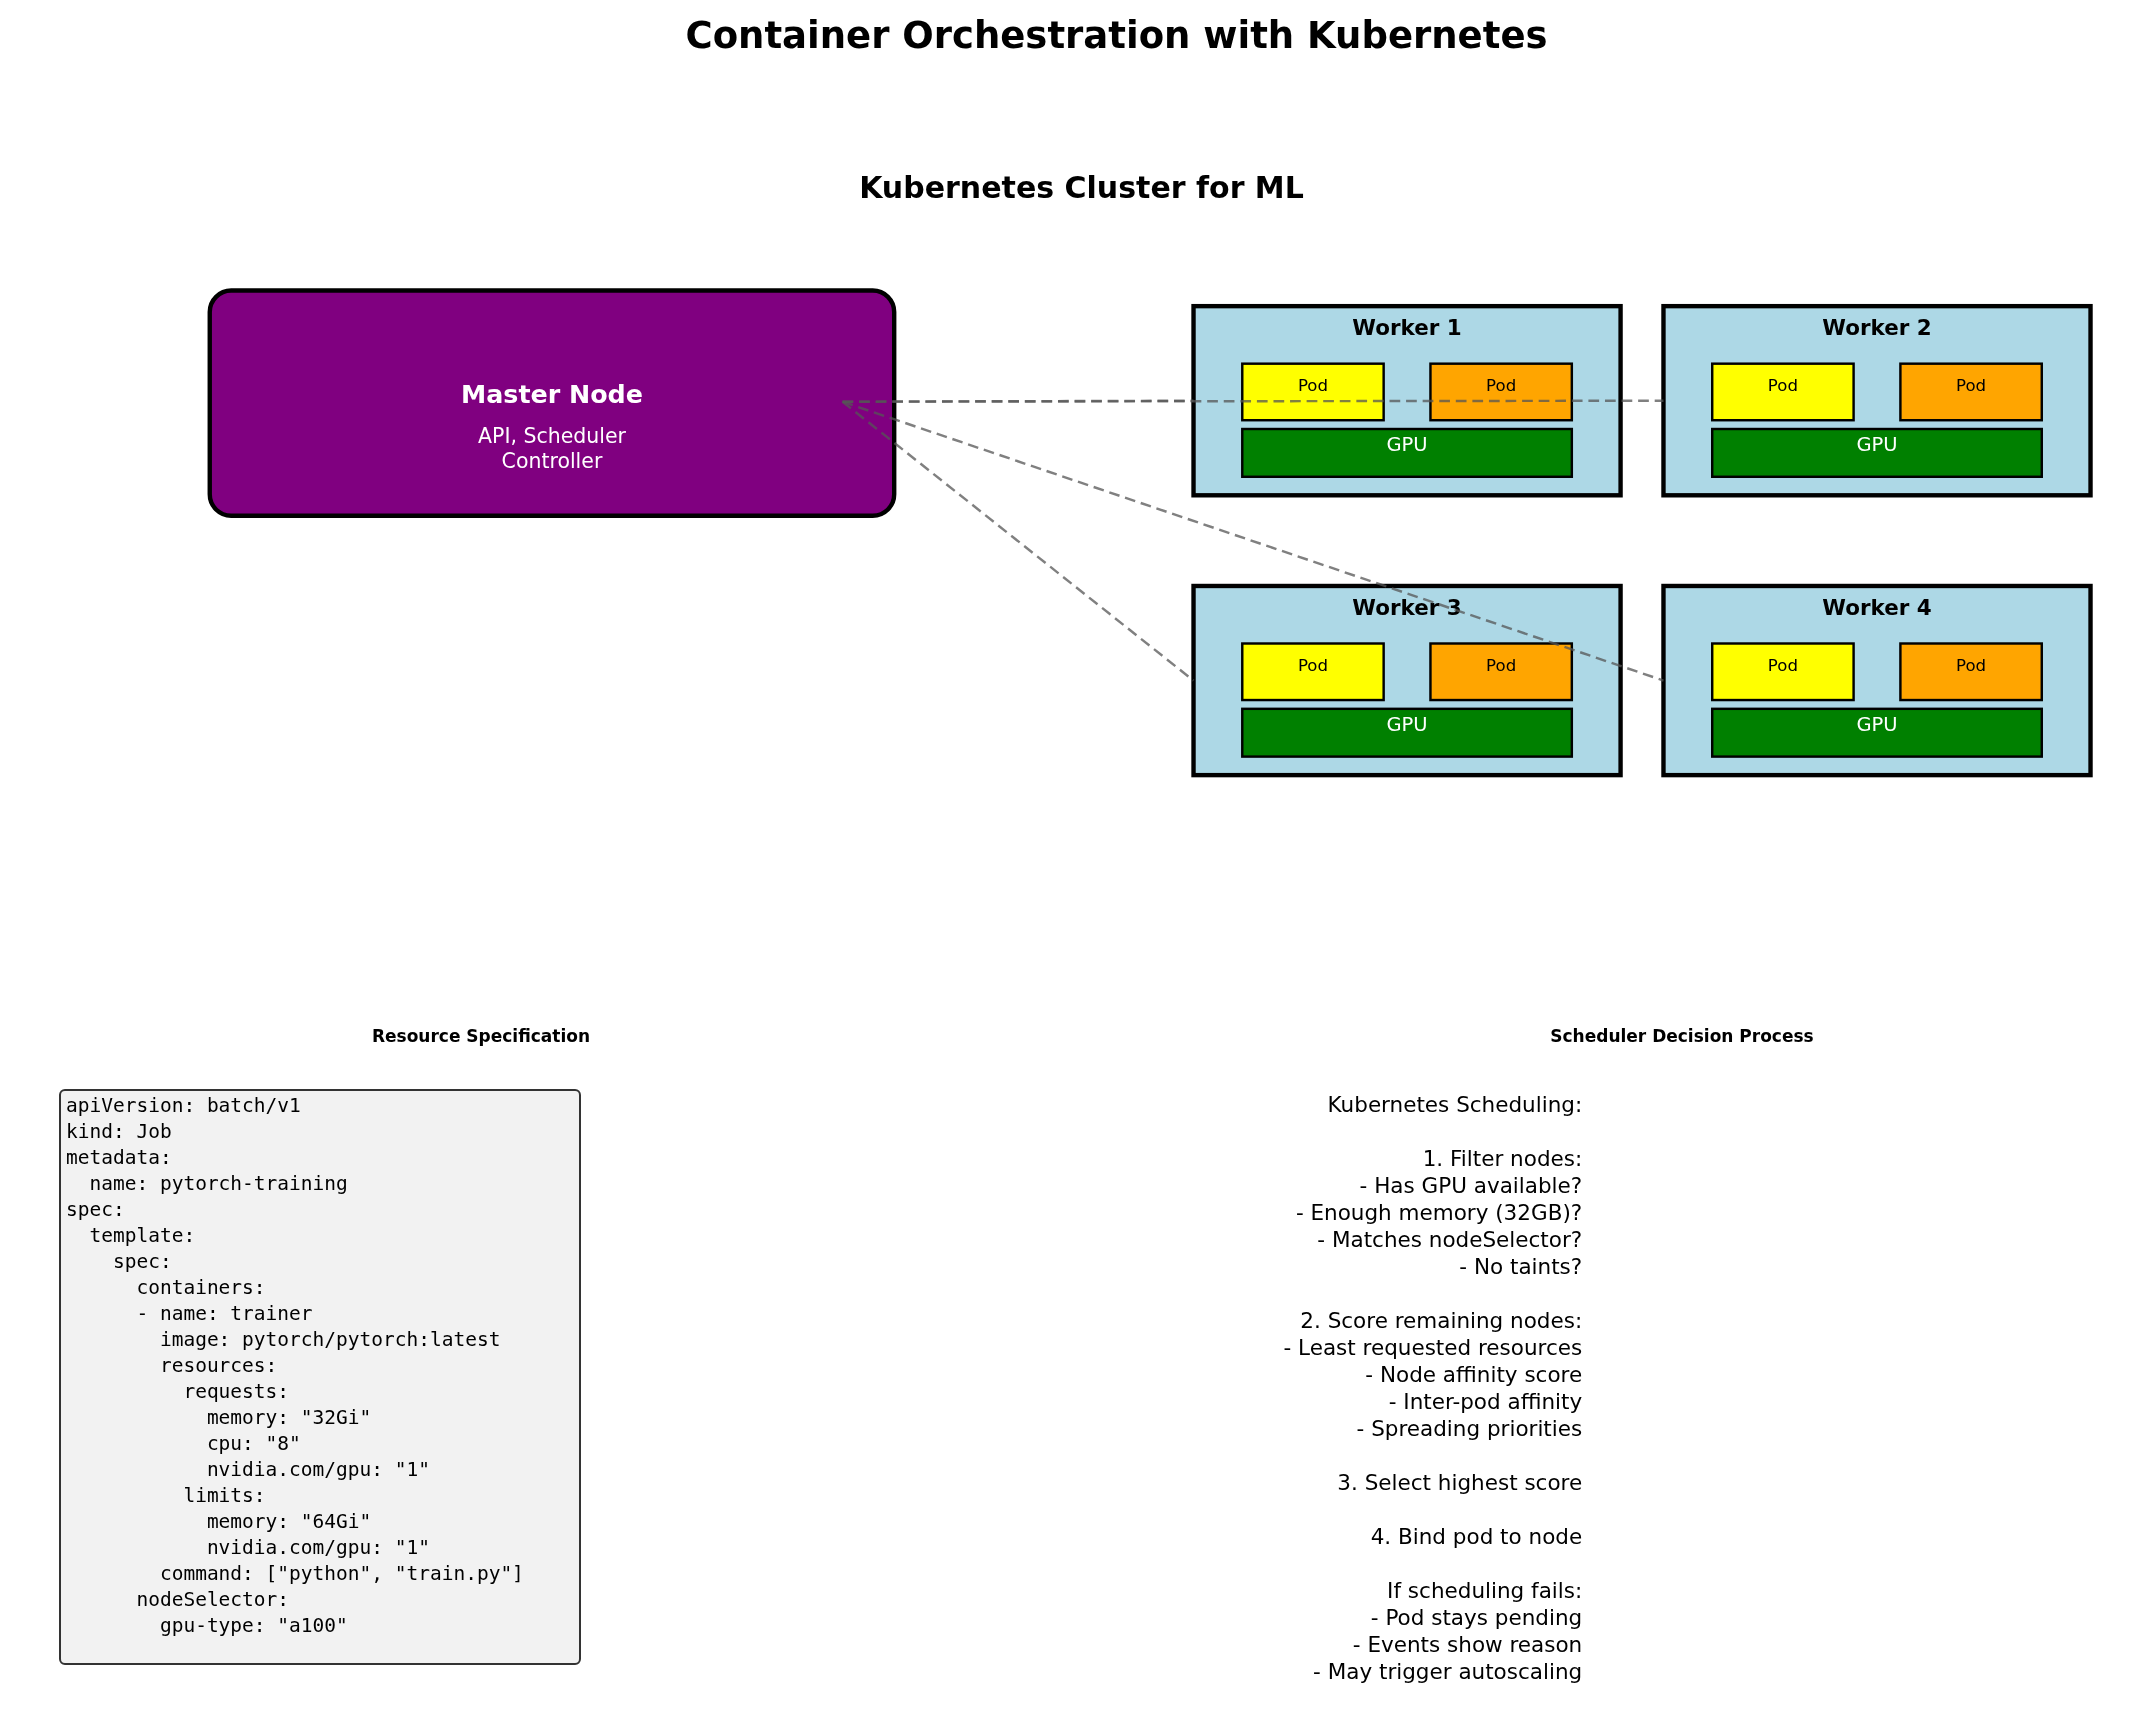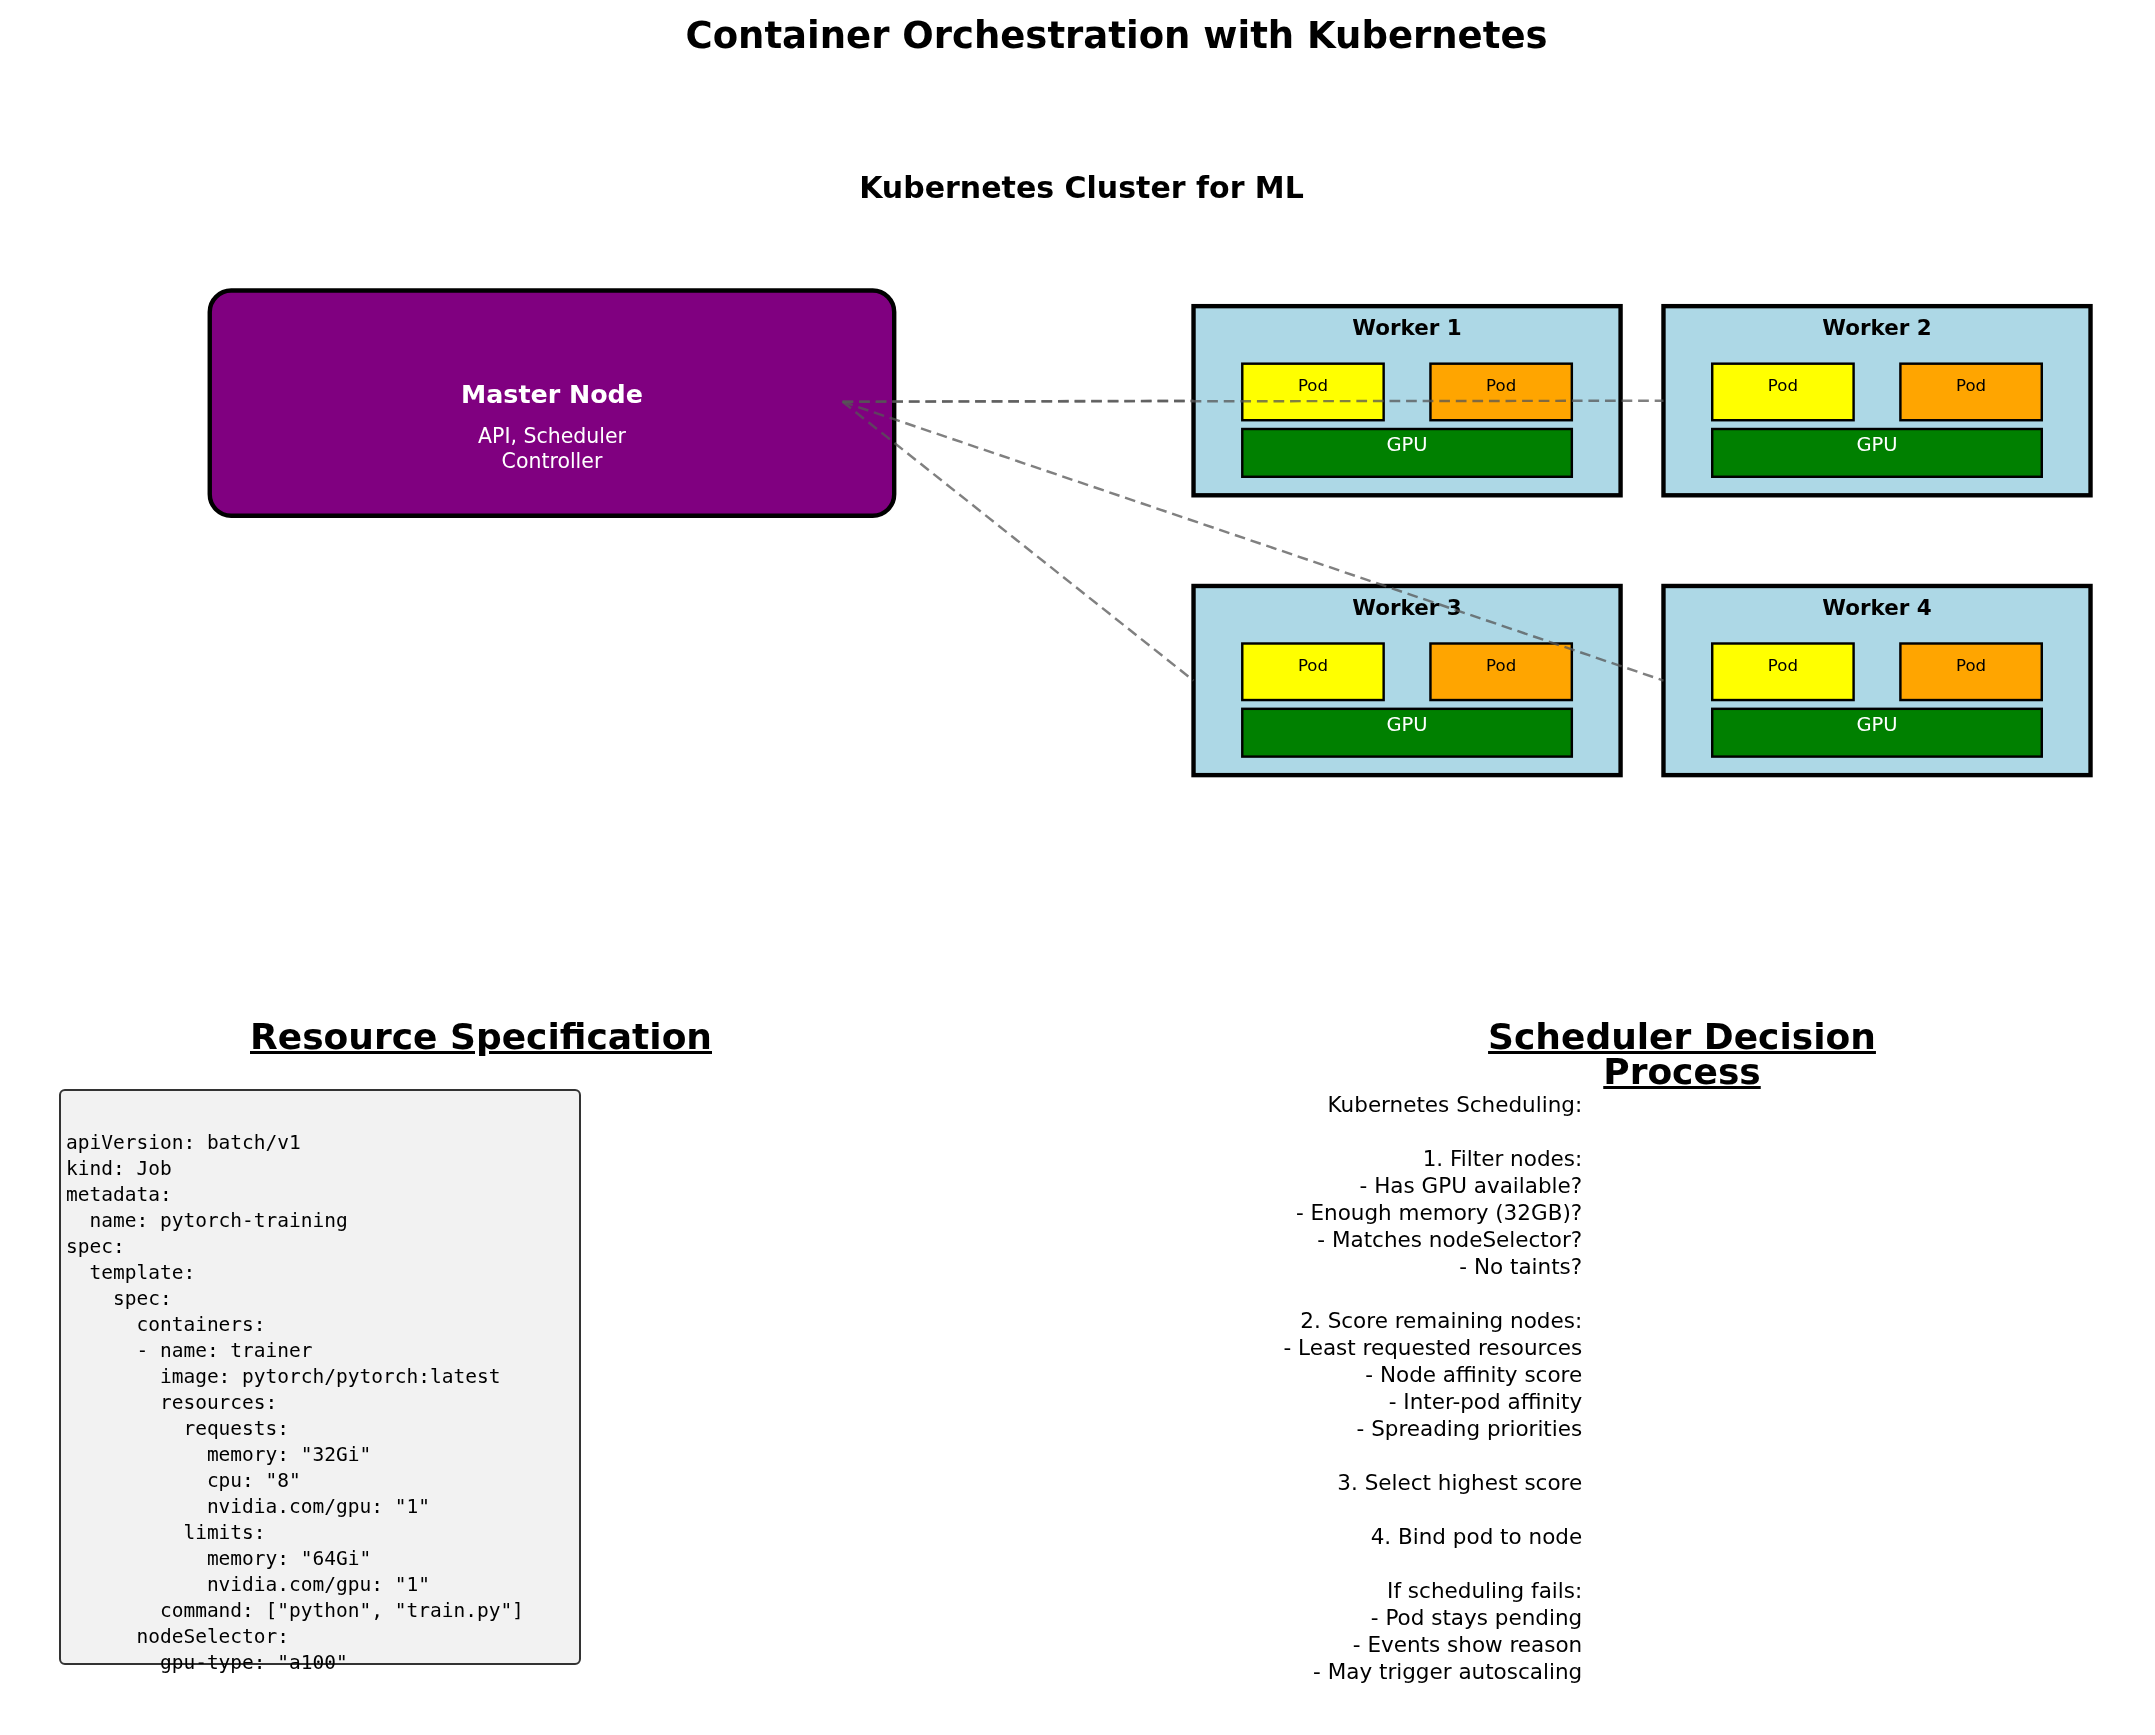--- a/index.html
+++ b/index.html
@@ -7,24 +7,24 @@
          font-family: "DejaVu Sans", sans-serif; color: #000; }
   .abs { position: absolute; }
   .title { left: 0; width: 2155px; top: 13.7px; text-align: center; font-weight: bold; font-size: 37px; line-height: 43px; margin-left: 39px; }
   .subtitle { left: 0; width: 2163px; top: 169px; text-align: center; font-weight: bold; font-size: 30px; line-height: 37px; }
   #diagram { position: absolute; left: 0; top: 0; width: 2155px; height: 975px; }
   .master-title { font-weight: bold; font-size: 26px; fill: #ffffff; }
   .master-sub { font-size: 21px; fill: #ffffff; }
   .worker-title { font-weight: bold; font-size: 22px; fill: #000; }
   .pod-label { font-size: 17px; fill: #000; }
   .gpu-label { font-size: 20px; fill: #ffffff; }
-  .section-head { top: 1019px; font-weight: bold; font-size: 36px; line-height: 35px; text-align: center; text-decoration: underline; }
+  .section-head { top: 1019px; font-weight: bold; font-size: 17px; line-height: 35px; text-align: center; }
   .code-box { left: 59px; top: 1089px; width: 522px; height: 576px; background: #f2f2f2;
               border: 2.4px solid #333333; border-radius: 5.9px; box-sizing: border-box; }
-  .code-lines { left: 66px; top: 1130px; margin: 0; font-family: "DejaVu Sans Mono", monospace;
+  .code-lines { left: 66px; top: 1093px; margin: 0; font-family: "DejaVu Sans Mono", monospace;
                 font-size: 19.5px; line-height: 26px; white-space: pre; }
   .sched-lines { left: 1263px; top: 1091px; margin: 0; font-family: "DejaVu Sans", sans-serif;
                  font-size: 21.5px; line-height: 27px; white-space: pre; }
   .line-row { display: block; height: 26px; }
   .sched-row { display: block; height: 27px; text-align: right; }
 </style>
 </head>
 <body>
 
 <div class="abs title">Container Orchestration with Kubernetes</div>

